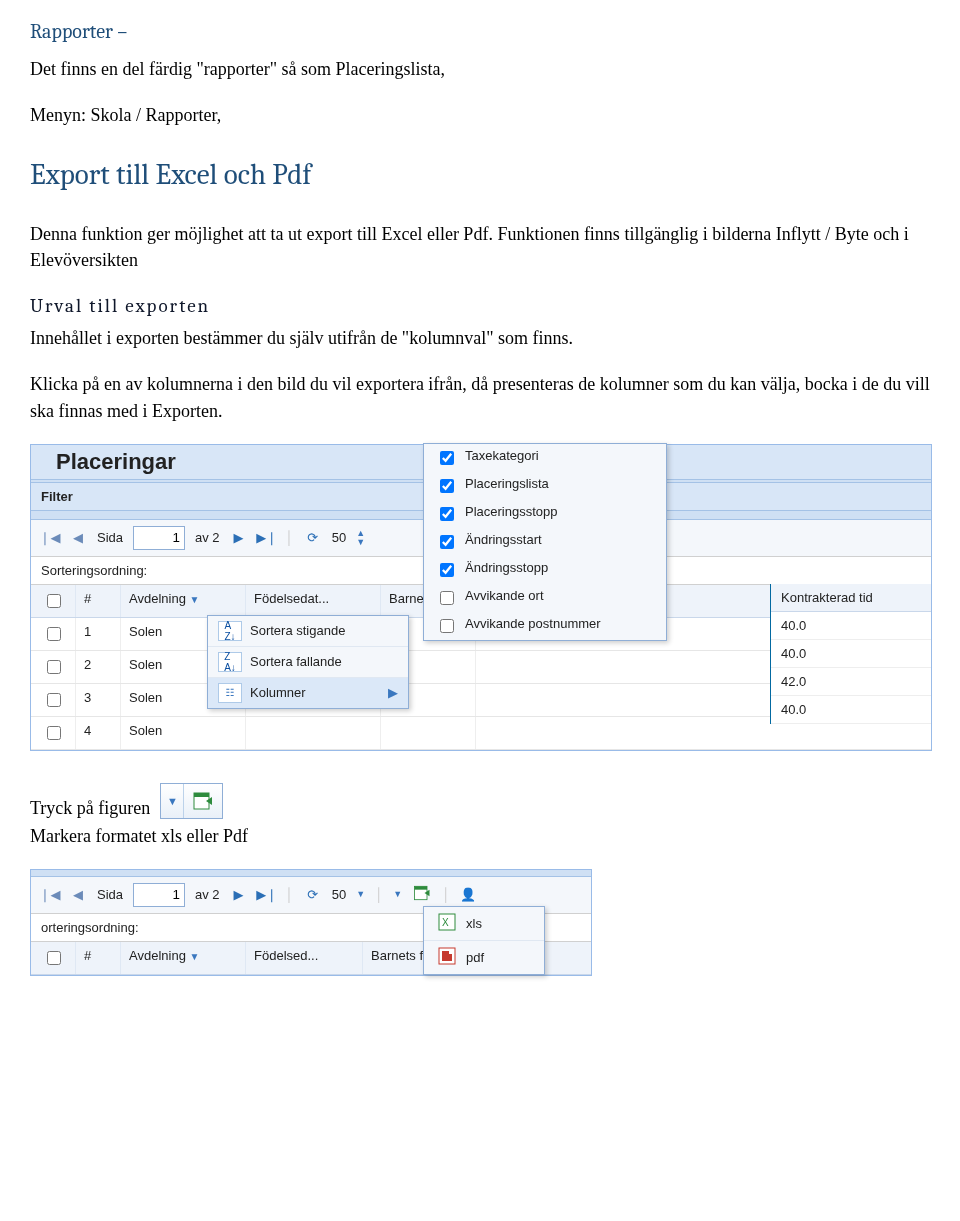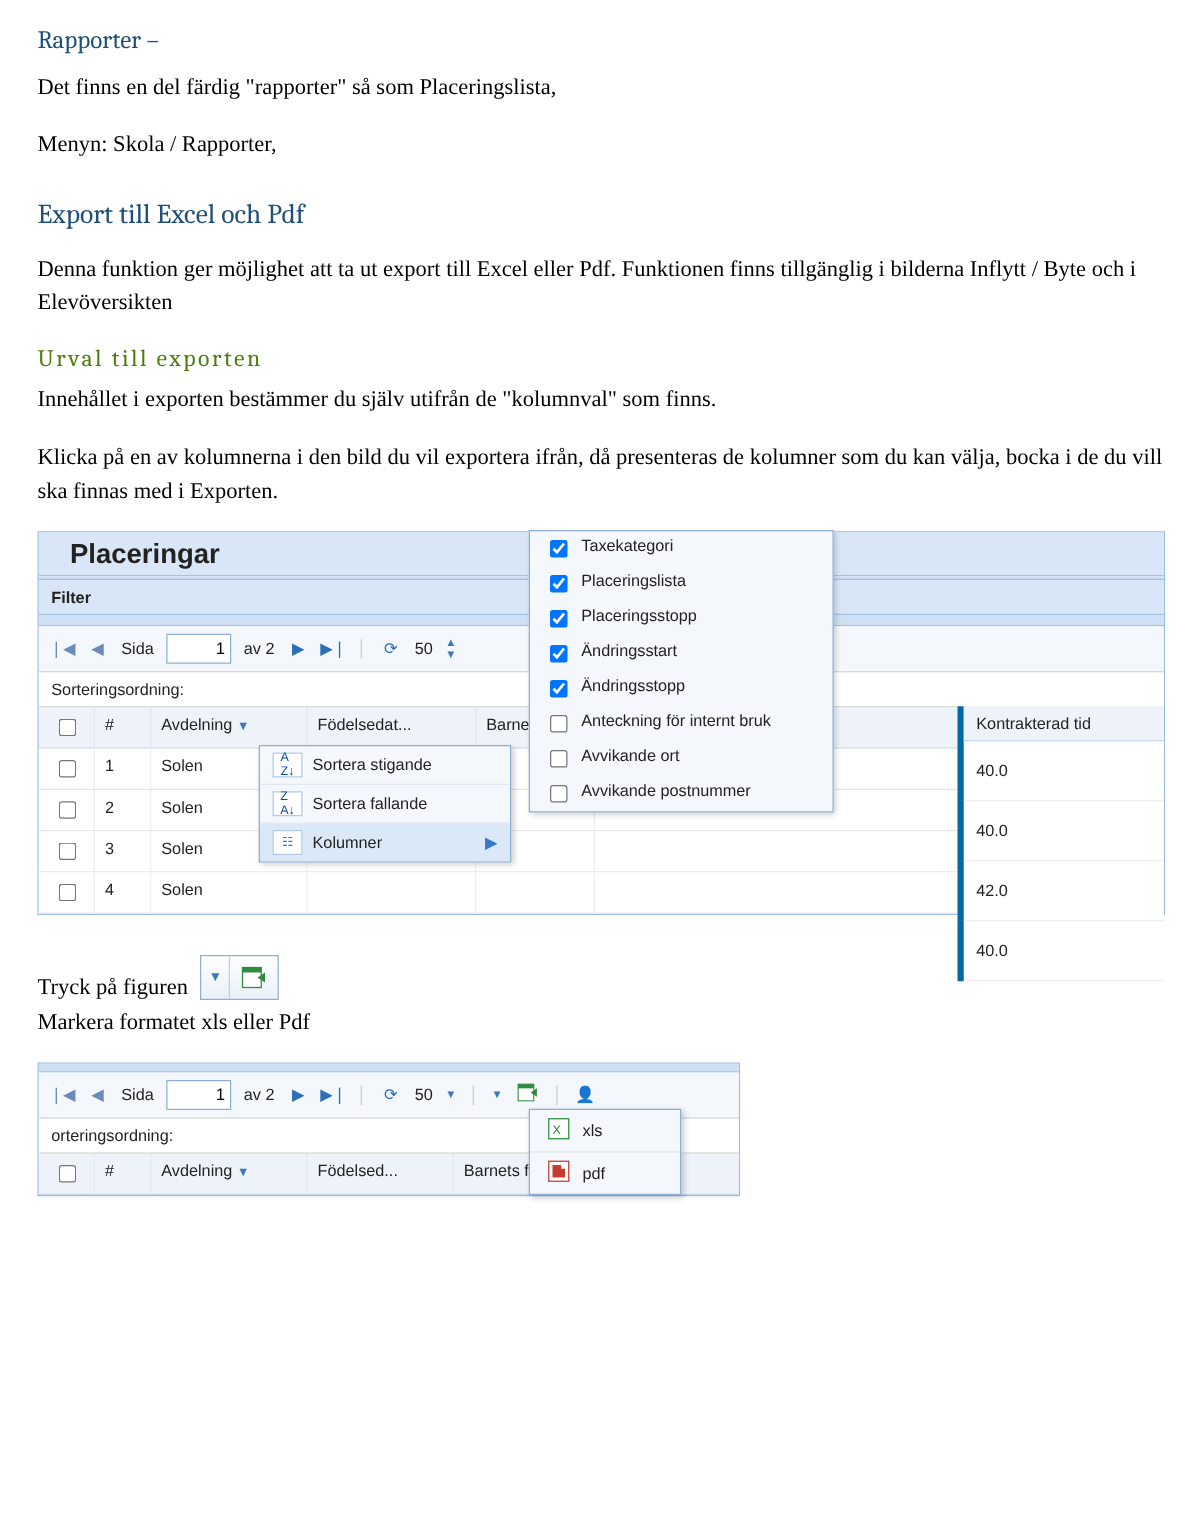--- a/index.html
+++ b/index.html
@@ -1,18 +1,18 @@
 <!DOCTYPE html>
 <html><head>
 <meta charset="utf-8">
 <style>
 body{margin:0;padding:20px 30px;font-family:"Times New Roman",serif;color:#000;background:#fff;width:900px}
 h1{color:#1f4e79;font-family:Cambria,"Times New Roman",serif;font-size:20px;font-weight:400;margin:0 0 13px}
-h2{color:#1f4e79;font-family:Cambria,"Times New Roman",serif;font-size:22px;font-weight:400;margin:30px 0 18px}
-h3{color:#4d7c0f;font-family:Cambria,"Times New Roman",serif;font-size:19px;font-weight:400;letter-spacing:2px;margin:22px 0 8px}
+h2{color:#1f4e79;font-family:Cambria,"Times New Roman",serif;font-size:29px;font-weight:400;margin:30px 0 30px}
+h3{color:#0f172a;font-family:Cambria,"Times New Roman",serif;font-size:19px;font-weight:400;letter-spacing:2px;margin:22px 0 8px}
 p{font-size:18px;line-height:1.45;margin:0 0 20px}
 .ui{font-family:Tahoma,Arial,sans-serif;font-size:13px;color:#222}
 .shot1{border:1px solid #99bbe8;background:#fff}
 .titlebar{background:#d8e6f7;font-weight:700;font-size:22px;padding:4px 25px;border-bottom:1px solid #a4c2e6}
 .filterbar{background:#d8e6f7;font-weight:700;padding:6px 10px;border-bottom:1px solid #a4c2e6}
 .bluerow{background:#cfe0f4;border-bottom:1px solid #a4c2e6;height:2px}
 .pager{display:flex;align-items:center;gap:10px;padding:6px 10px;background:#f4f7fb;border-bottom:1px solid #d0d0d0}
 .navbtn{width:18px;height:18px;display:inline-flex;align-items:center;justify-content:center;color:#6b8bb9;cursor:pointer}
 .pginput{width:44px;height:20px;border:1px solid #8faed6;background:#fff;text-align:right;padding-right:4px}
 .refresh{width:18px;height:18px;display:inline-flex;align-items:center;justify-content:center;color:#2b6fb6}
@@ -27,23 +27,23 @@
 .row{display:flex;border-bottom:1px solid #e6e6e6;background:#fff}
 .row .col{border-right:1px solid #eee}
 .menu{position:absolute;background:#f4f7fb;border:1px solid #8faed6;box-shadow:2px 2px 5px rgba(0,0,0,.2);z-index:5}
 .menuitem{display:flex;align-items:center;padding:5px 10px;gap:8px;border-bottom:1px solid #e0e8f2;cursor:pointer}
 .menuitem:last-child{border-bottom:none}
 .menuitem.sel{background:#dbe8f8}
 .menuicon{width:22px;height:18px;display:inline-flex;align-items:center;justify-content:center;border:1px solid #aecae8;background:#fff;font-size:10px}
 .triangle{color:#3a77bf;margin-left:auto}
 .checkmenu{position:absolute;background:#f4f7fb;border:1px solid #8faed6;box-shadow:2px 2px 5px rgba(0,0,0,.2);z-index:4}
 .checkmenu .ci{display:flex;align-items:flex-start;gap:8px;padding:4px 12px}
-.right-col{position:absolute;background:#fff;border-left:5px solid #0369a1}
+.right-col{position:absolute;background:#fff;border-left:1px solid #0369a1}
 .right-col .rhead{background:#eef3fa;padding:6px 10px;border-bottom:1px solid #c9d7ea}
-.right-col .rcell{padding:16px 10px;border-bottom:1px solid #eee}
+.right-col .rcell{padding:6px 10px;border-bottom:1px solid #eee}
 .rel{position:relative}
 .inlinepair{display:flex;align-items:flex-end;gap:0;margin:32px 0 4px}
 .toolbar-btn{display:inline-flex;align-items:center;border:1px solid #8faed6;background:linear-gradient(#fff,#e9f0f8);height:34px}
 .toolbar-btn .dd{width:22px;border-right:1px solid #bcd2ea;display:flex;align-items:center;justify-content:center;height:100%;color:#3a77bf;font-size:11px}
 .toolbar-btn .iconwrap{width:38px;display:flex;align-items:center;justify-content:center;height:100%}
 .shot2{border:1px solid #99bbe8;background:#fff;margin-top:18px;width:560px}
 .shot2 .pager{background:#f4f7fb}
 .shot2 .colhead{background:#eef3fa}
 .fmtmenu{position:absolute;background:#f4f7fb;border:1px solid #8faed6;box-shadow:2px 2px 5px rgba(0,0,0,.2)}
 .fmtmenu .fi{display:flex;align-items:center;gap:10px;padding:6px 14px;border-bottom:1px solid #e0e8f2;cursor:pointer}
@@ -166,24 +166,20 @@
     <div class="ci">
         <input type="checkbox" checked="" style="">
         <span>Ändringsstart</span>
       </div>
     <div class="ci">
         <input type="checkbox" checked="" style="">
         <span>Ändringsstopp</span>
       </div>
     <div class="ci">
         <input type="checkbox" style="">
-        <span>Anteckning för internt bruk</span>
-      </div>
-    <div class="ci">
-        <input type="checkbox" style="">
         <span>Avvikande ort</span>
       </div>
     <div class="ci">
         <input type="checkbox" style="">
         <span>Avvikande postnummer</span>
       </div>
   </div>
 
   <div class="right-col" style="right:0;top:139px;width:160px">
     <div class="rhead">Kontrakterad tid</div>

